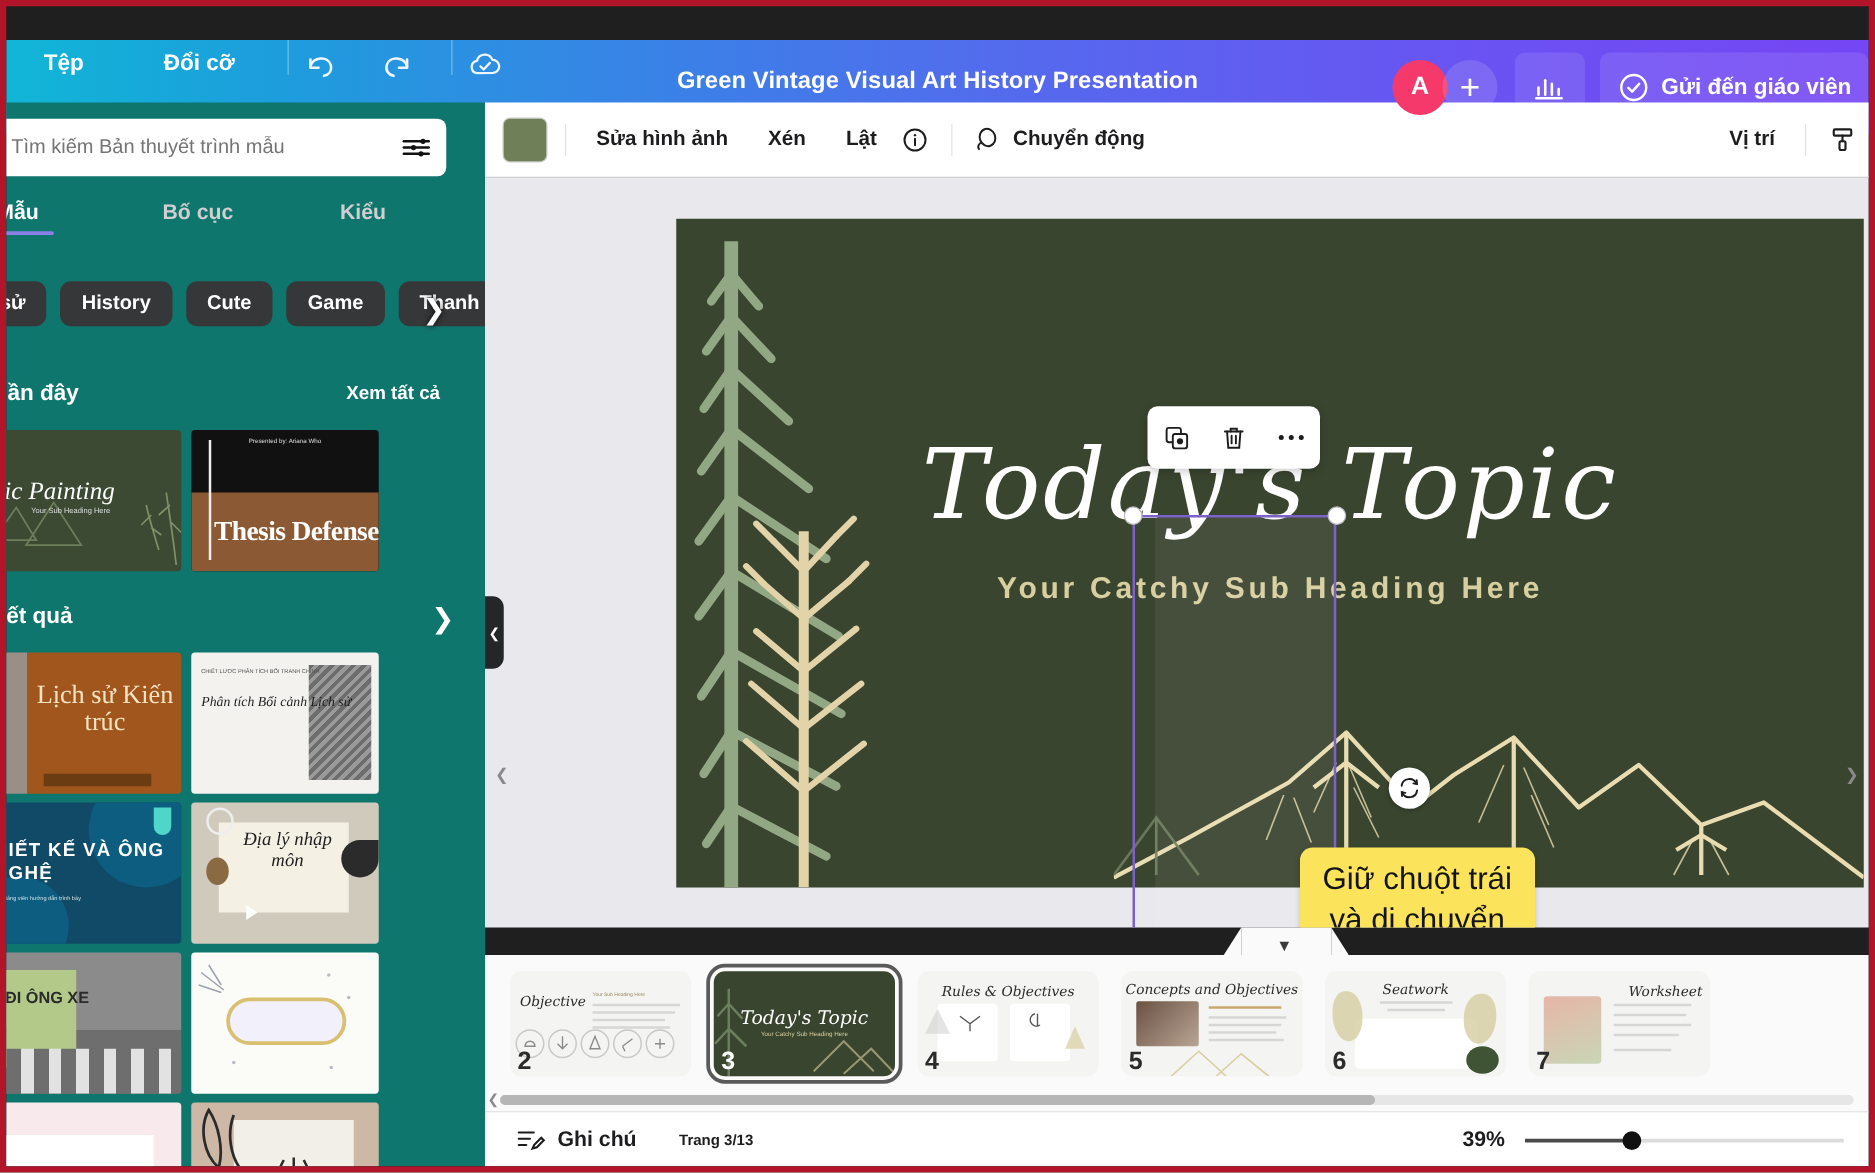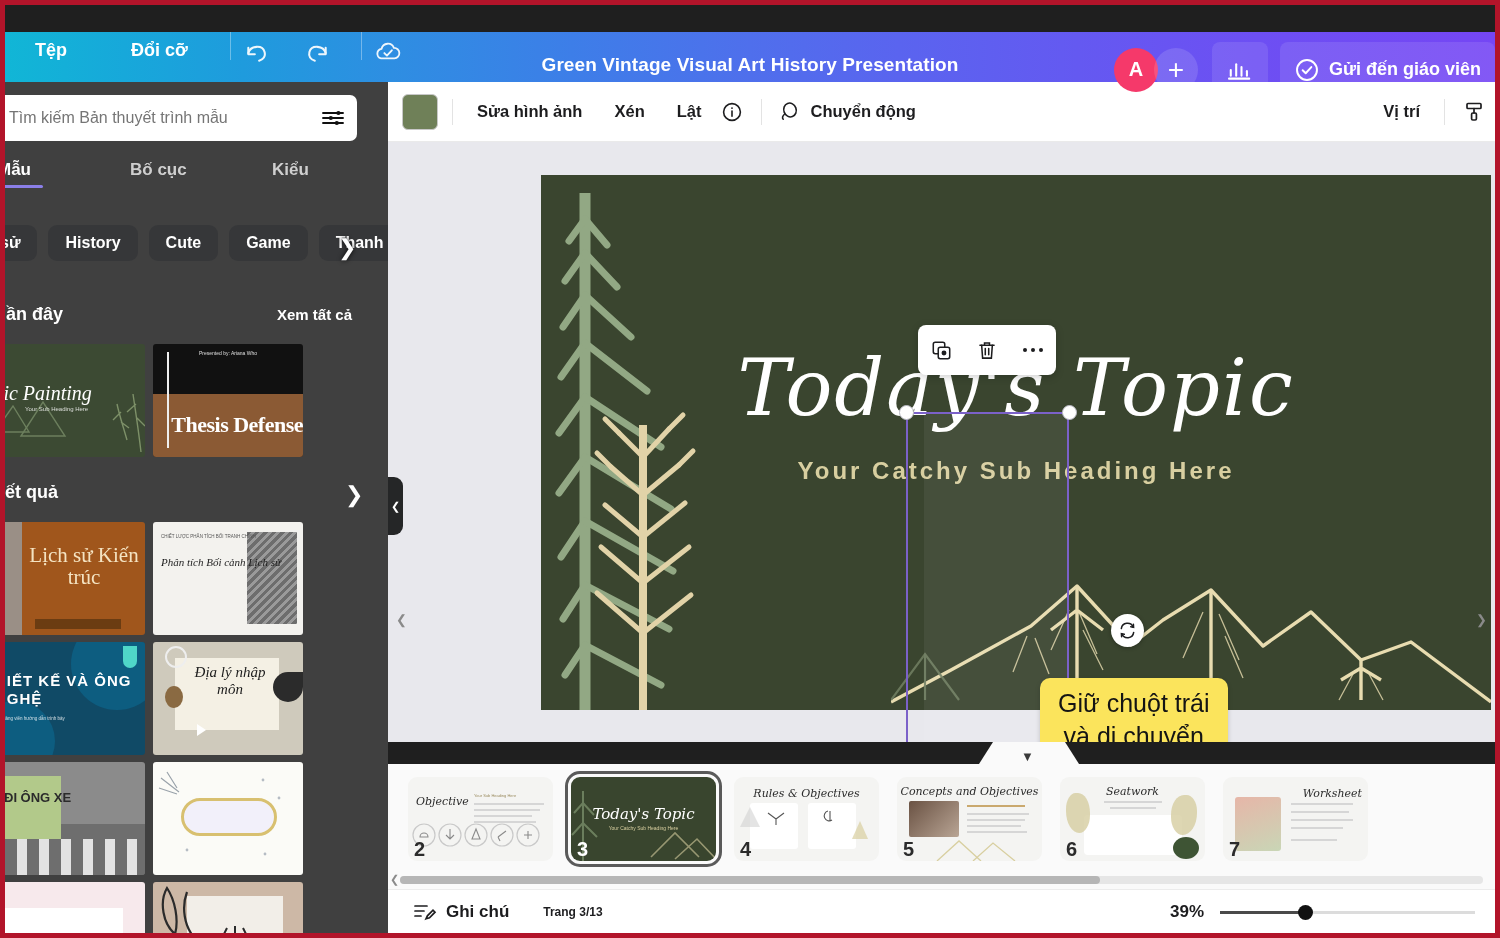--- a/index.html
+++ b/index.html
@@ -80,21 +80,21 @@
     background: rgba(255,255,255,0.10);
     display: flex; align-items: center; gap: 9px;
     padding: 0 14px 0 14px; margin-left: 10px; cursor: pointer;
     font-size: 18px; font-weight: bold; color: #fff; white-space: nowrap;
   }
 
   
   .left-panel {
     position: absolute; left: 0; top: 77px;
     width: 383px; height: 851px;
-    background: #404040;
+    background: #0f766e;
     overflow: hidden;
   }
   .search-row {
     position: absolute; left: -8px; top: 13px;
     width: 360px; height: 46px;
     background: #fff; border-radius: 7px;
     display: flex; align-items: center; padding: 0 12px;
   }
   .search-input {
     flex: 1; border: none; outline: none;

